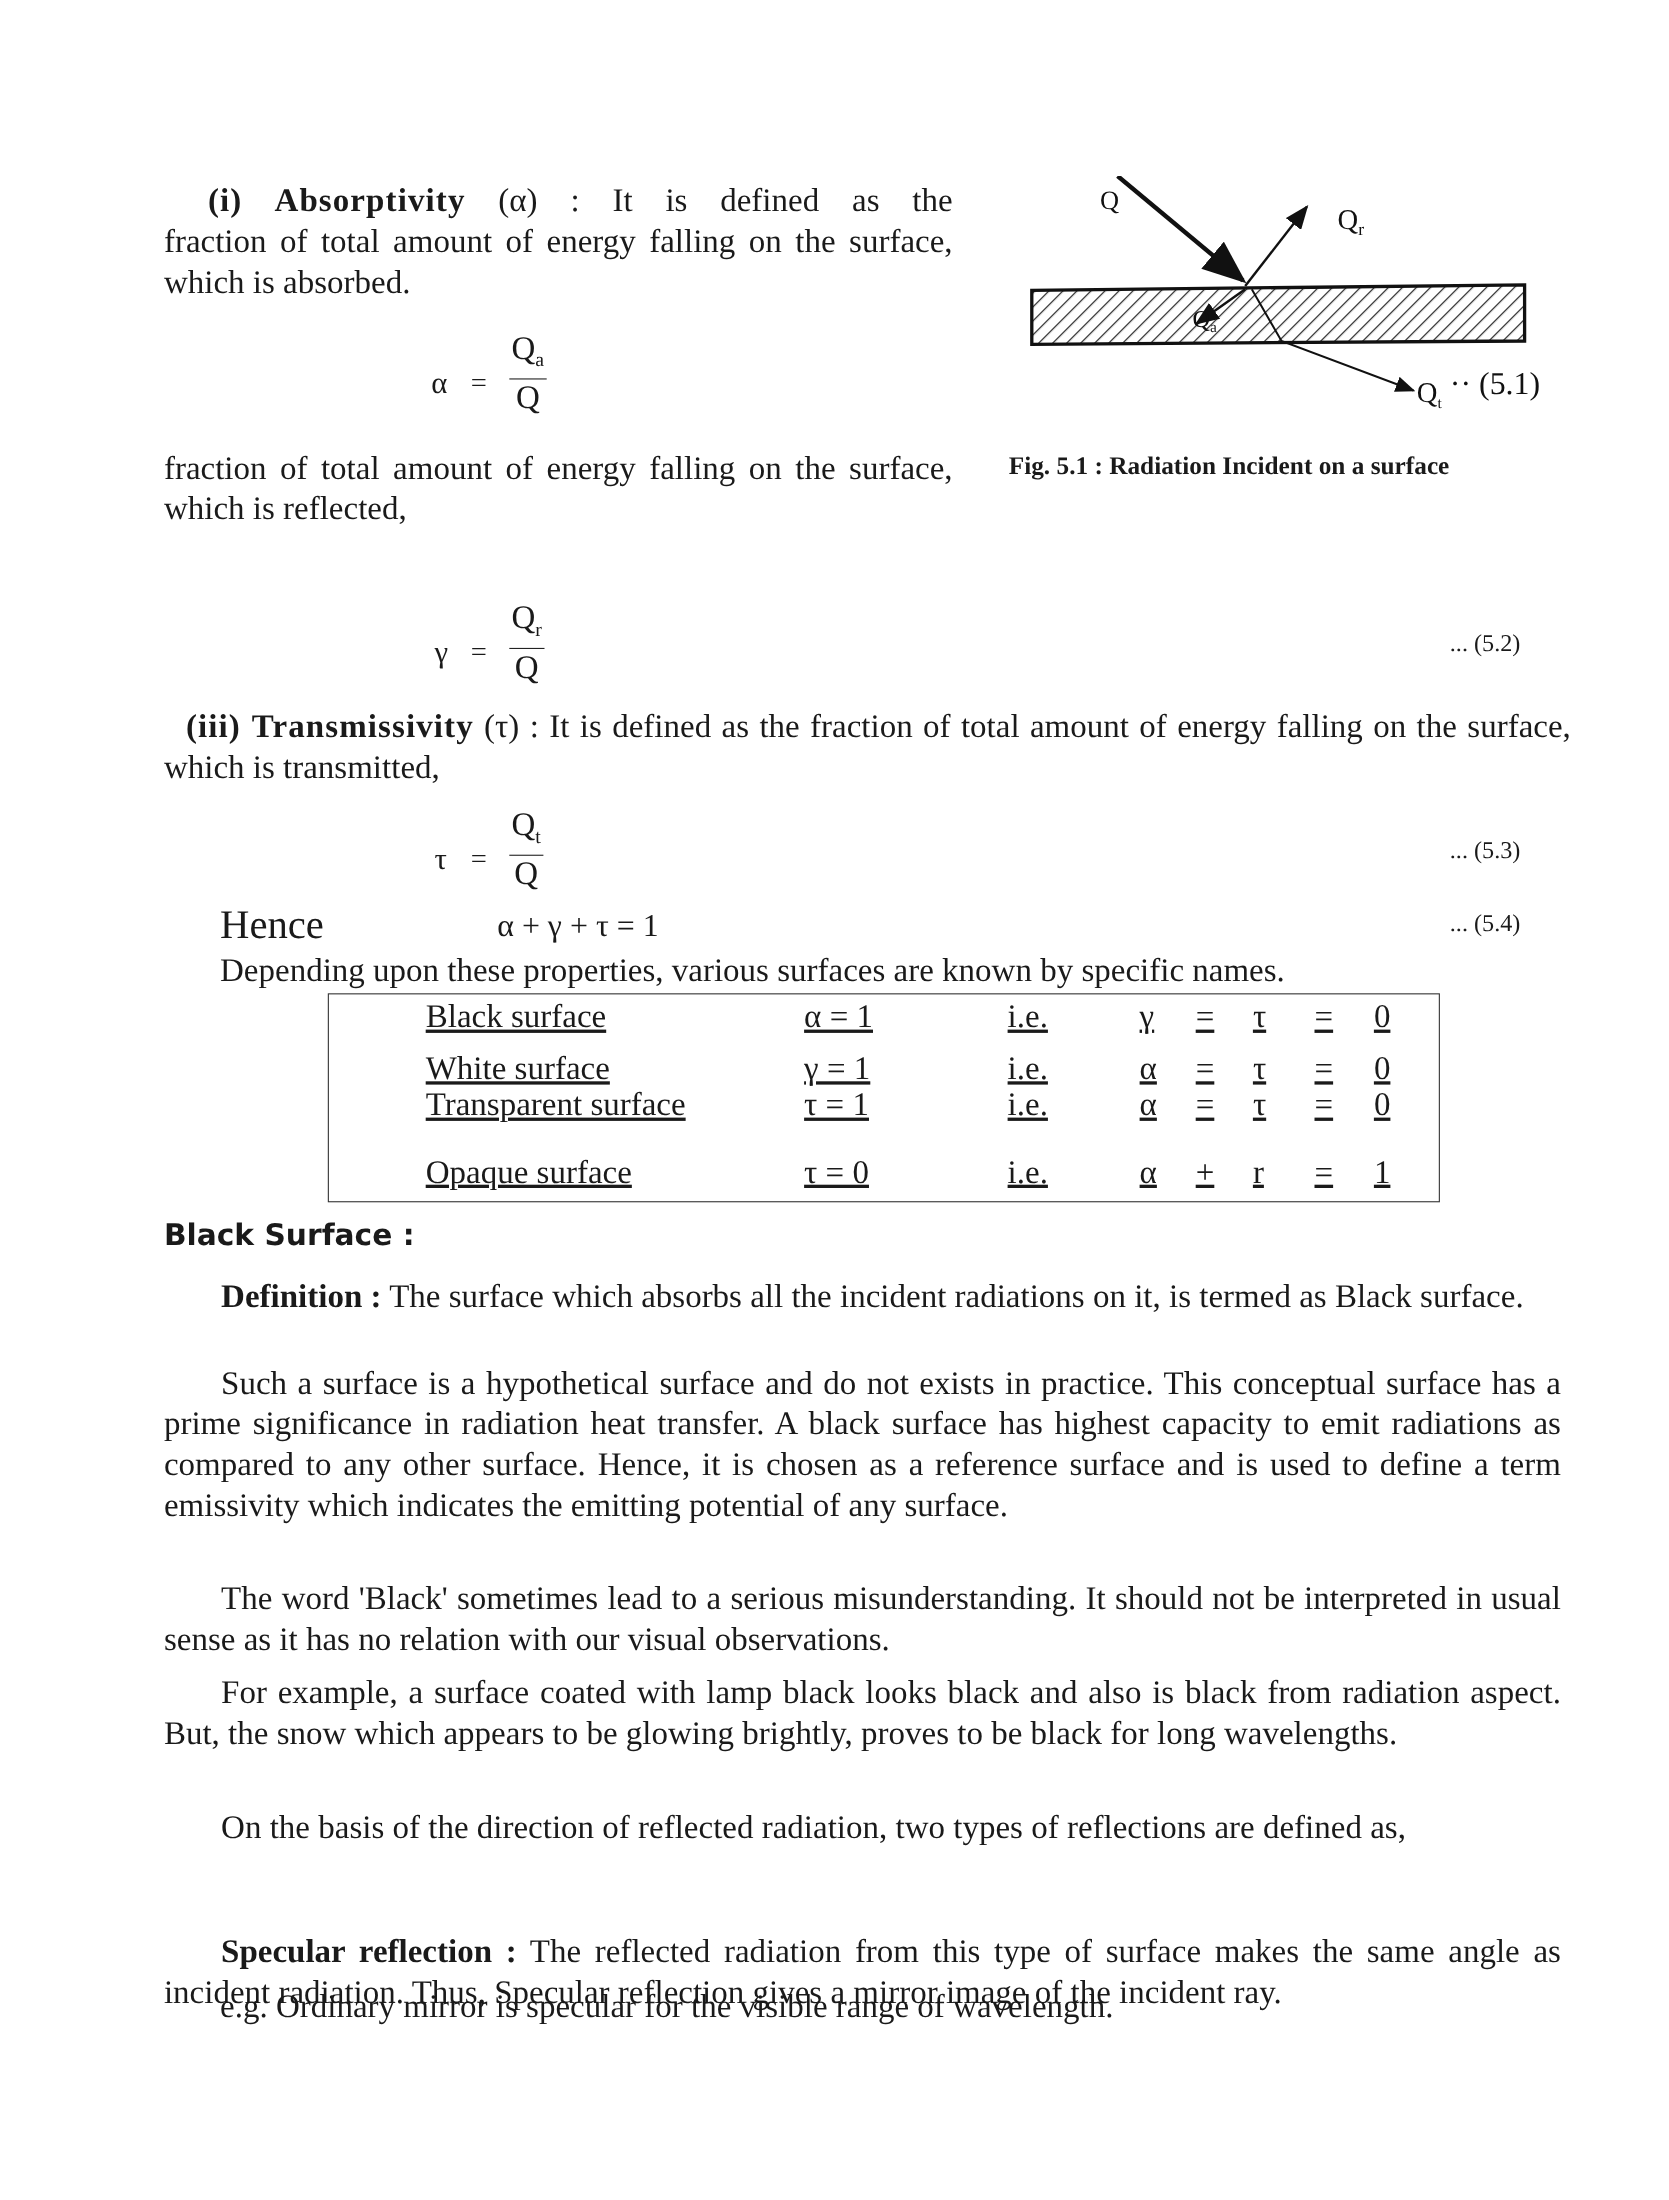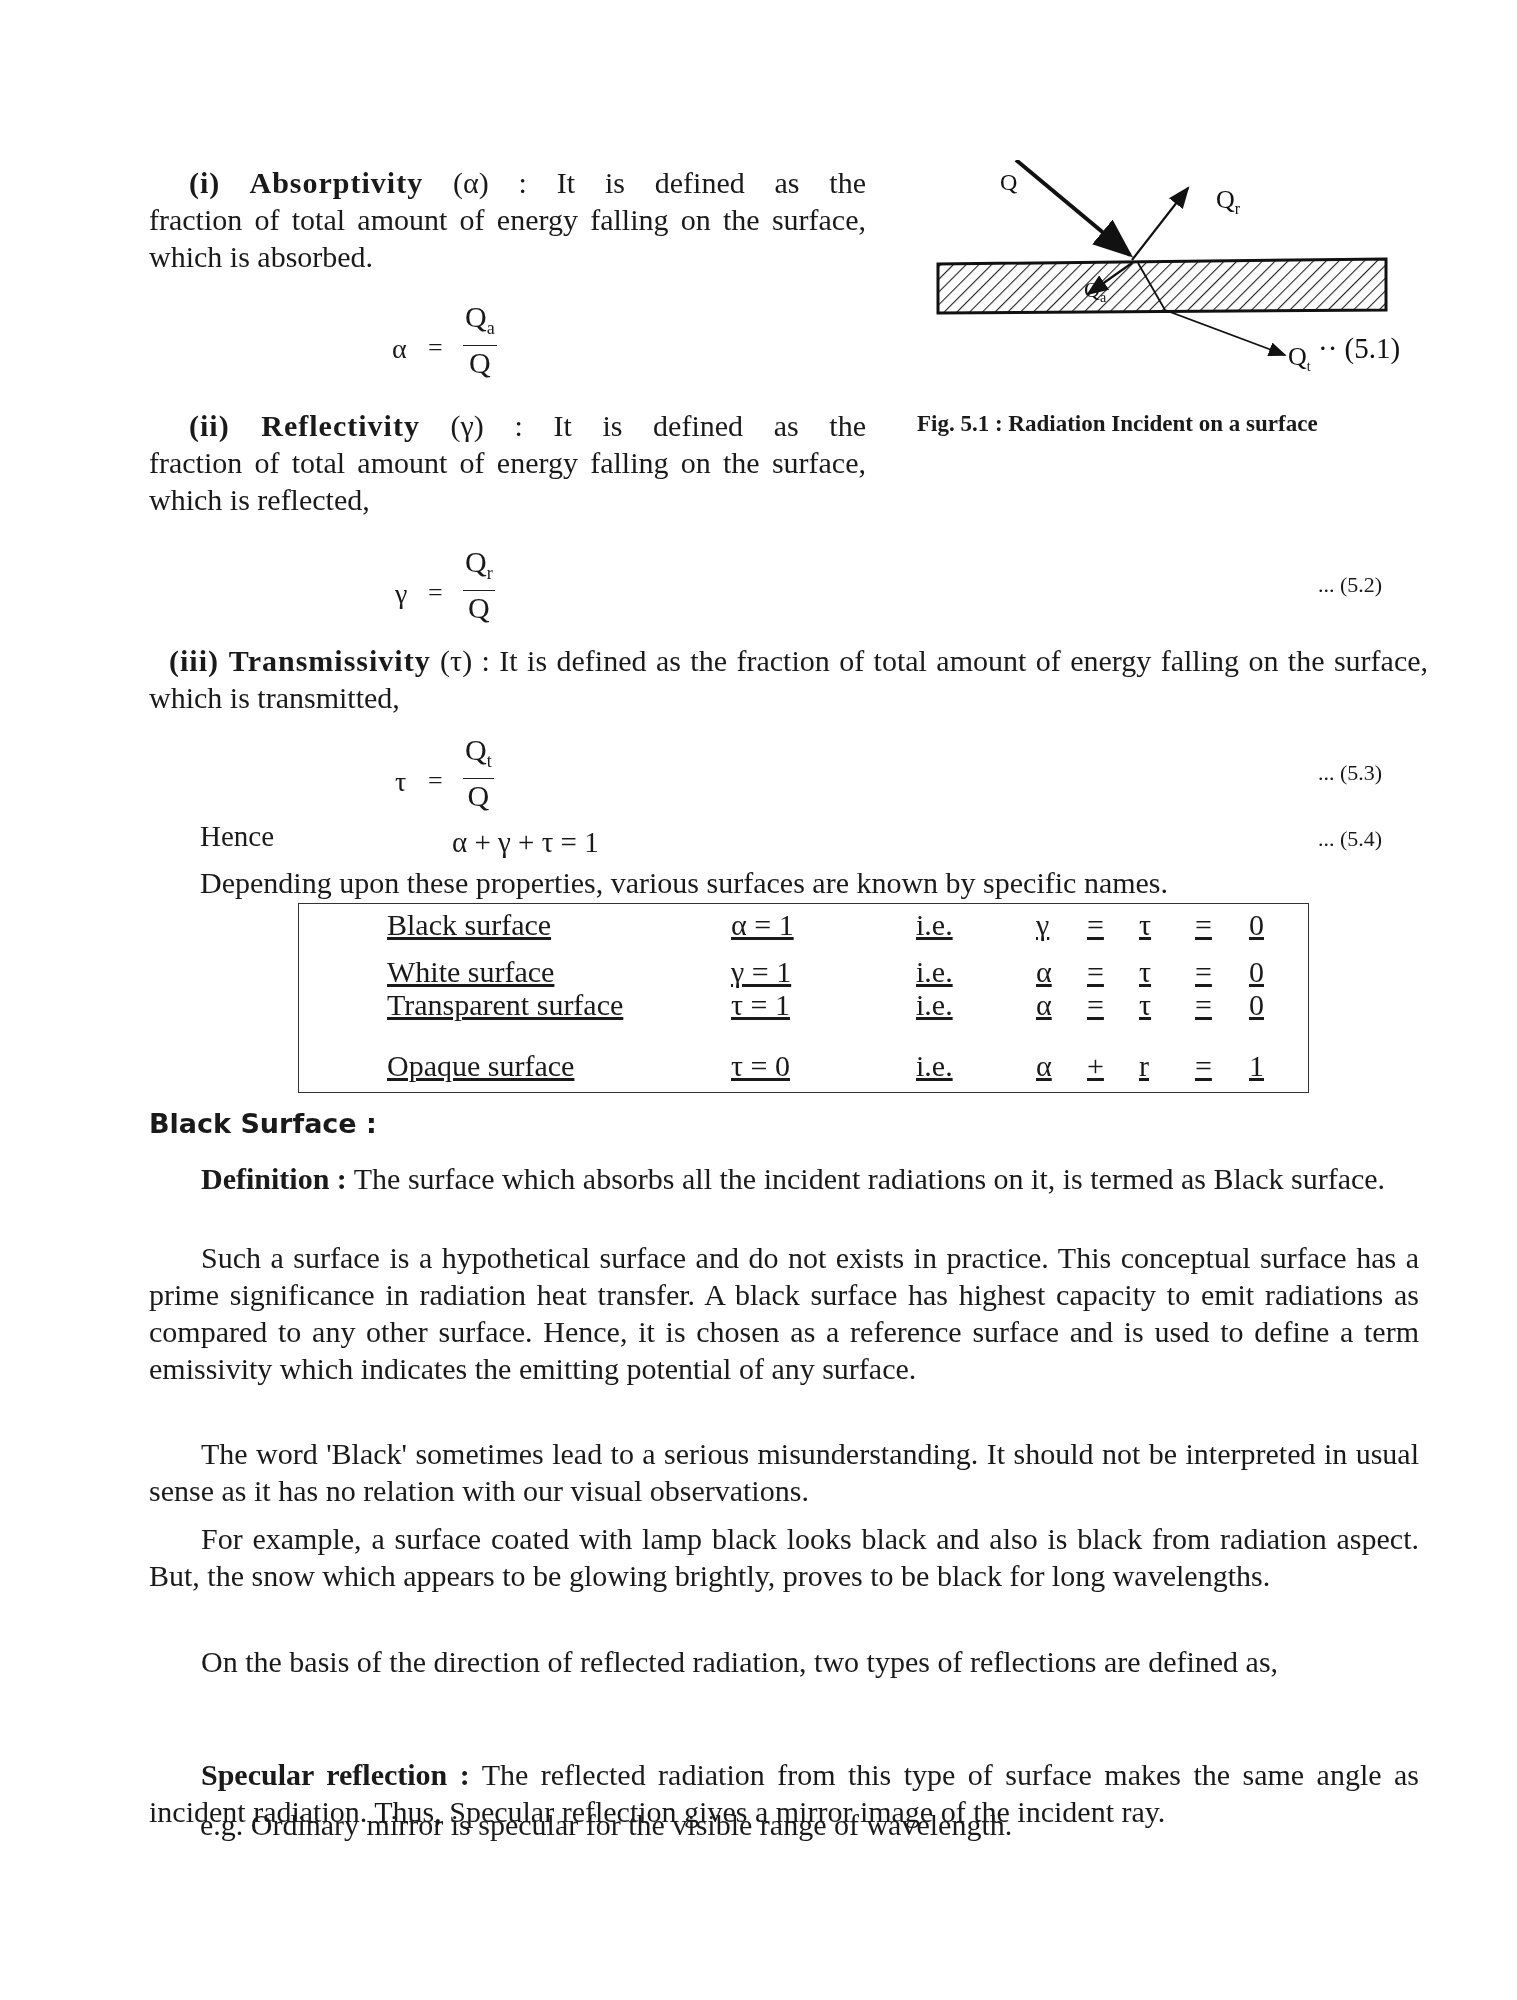--- a/index.html
+++ b/index.html
@@ -61,25 +61,20 @@
   <polyline points="208,103 235,150 355,195" fill="none" stroke="#111" stroke-width="1.8" marker-end="url(#arr)"></polyline>
   <text x="70" y="30" font-family="Liberation Serif, serif" font-size="24" fill="#111">Q</text>
   <text x="286" y="48" font-family="Liberation Serif, serif" font-size="26" fill="#111"><tspan>Q</tspan><tspan dy="6" font-size="16">r</tspan></text>
   <text x="154" y="137" font-family="Liberation Serif, serif" font-size="22" fill="#111"><tspan>Q</tspan><tspan dy="5" font-size="14">a</tspan></text>
   <text x="358" y="205" font-family="Liberation Serif, serif" font-size="26" fill="#111"><tspan>Q</tspan><tspan dy="6" font-size="14">t</tspan></text>
   <text x="388" y="198" font-family="Liberation Serif, serif" font-size="29" fill="#111">·· (5.1)</text>
 </svg>
 <div class="figcap">Fig. 5.1 : Radiation Incident on a surface</div>
 
 <div class="abs txt" style="left:149px; top:407px; width:717px;">
-  <div style="text-indent:40px; text-align-last:justify;">
-    <span class="b" style="letter-spacing:1px;">(ii) Reflectivity</span>
-    <span>(γ) :</span>
-    <span>It is defined as the</span>
-  </div>
   <div>fraction of total amount of energy falling on the surface, which is reflected,</div>
 </div>
 
 <span class="abs" style="left:395px; top:578px; font-size:28px;">γ</span>
 <span class="abs" style="left:428px; top:578px; font-size:26px;">=</span>
 <div class="frac" style="left:463px; top:545px;">
   <span class="num"><span>Q</span><sub>r</sub></span>
   <span class="den">Q</span>
 </div>
 <span class="eqno" style="left:1318px; top:572px;">... (5.2)</span>
@@ -91,21 +86,21 @@
 </div>
 
 <span class="abs" style="left:395px; top:766px; font-size:28px;">τ</span>
 <span class="abs" style="left:428px; top:766px; font-size:26px;">=</span>
 <div class="frac" style="left:463px; top:733px;">
   <span class="num"><span>Q</span><sub>t</sub></span>
   <span class="den">Q</span>
 </div>
 <span class="eqno" style="left:1318px; top:760px;">... (5.3)</span>
 
-<span class="abs" style="left:200px; top:820px; font-size:29px;">Hence</span>
+<span class="abs" style="left:200px; top:820px; font-size:37px;">Hence</span>
 <span class="abs" style="left:452px; top:826px; font-size:29px;">α + γ + τ = 1</span>
 <span class="eqno" style="left:1318px; top:826px;">... (5.4)</span>
 
 <span class="abs" style="left:200px; top:866px; font-size:30px;">Depending upon these properties, various surfaces are known by specific names.</span>
 
 <div class="tbl">
   <div class="trow" style="top:4px;">
     <span style="left:88px;">Black surface</span>
     <span style="left:432px;">α = 1</span>
     <span style="left:617px;">i.e.</span>

